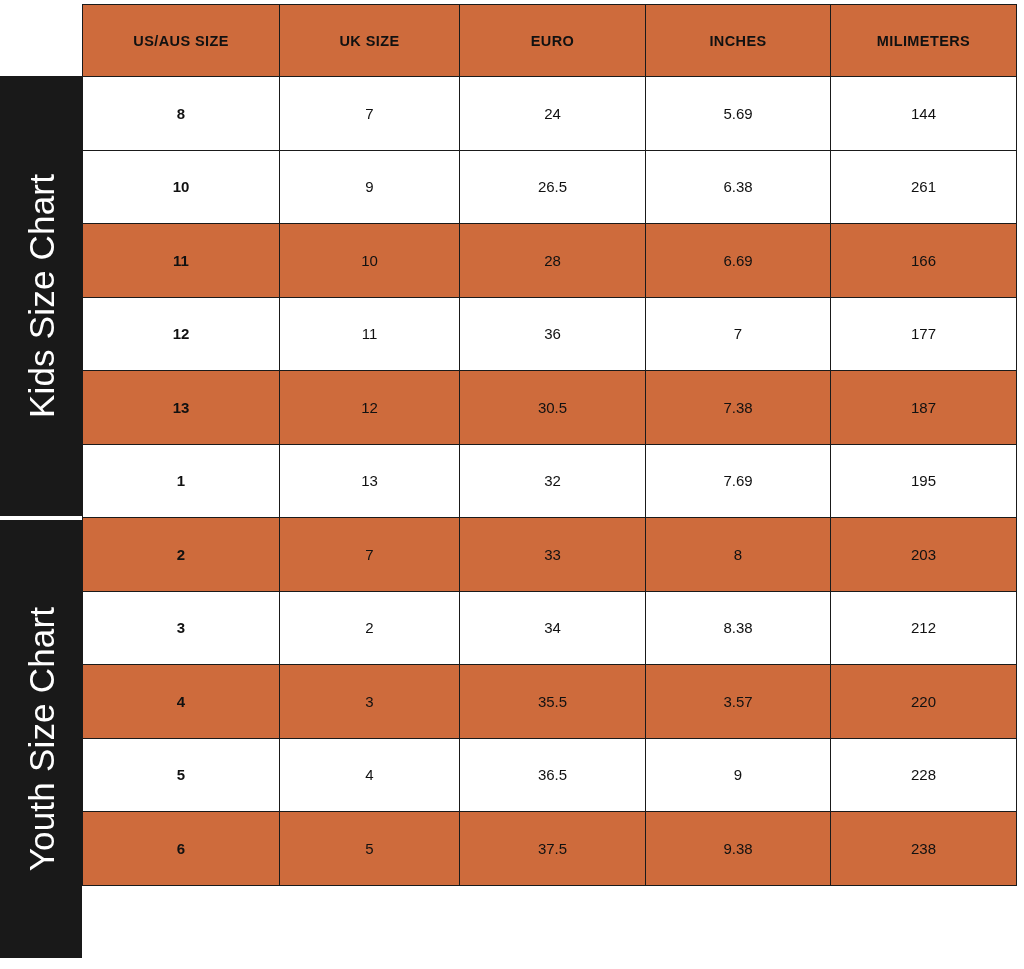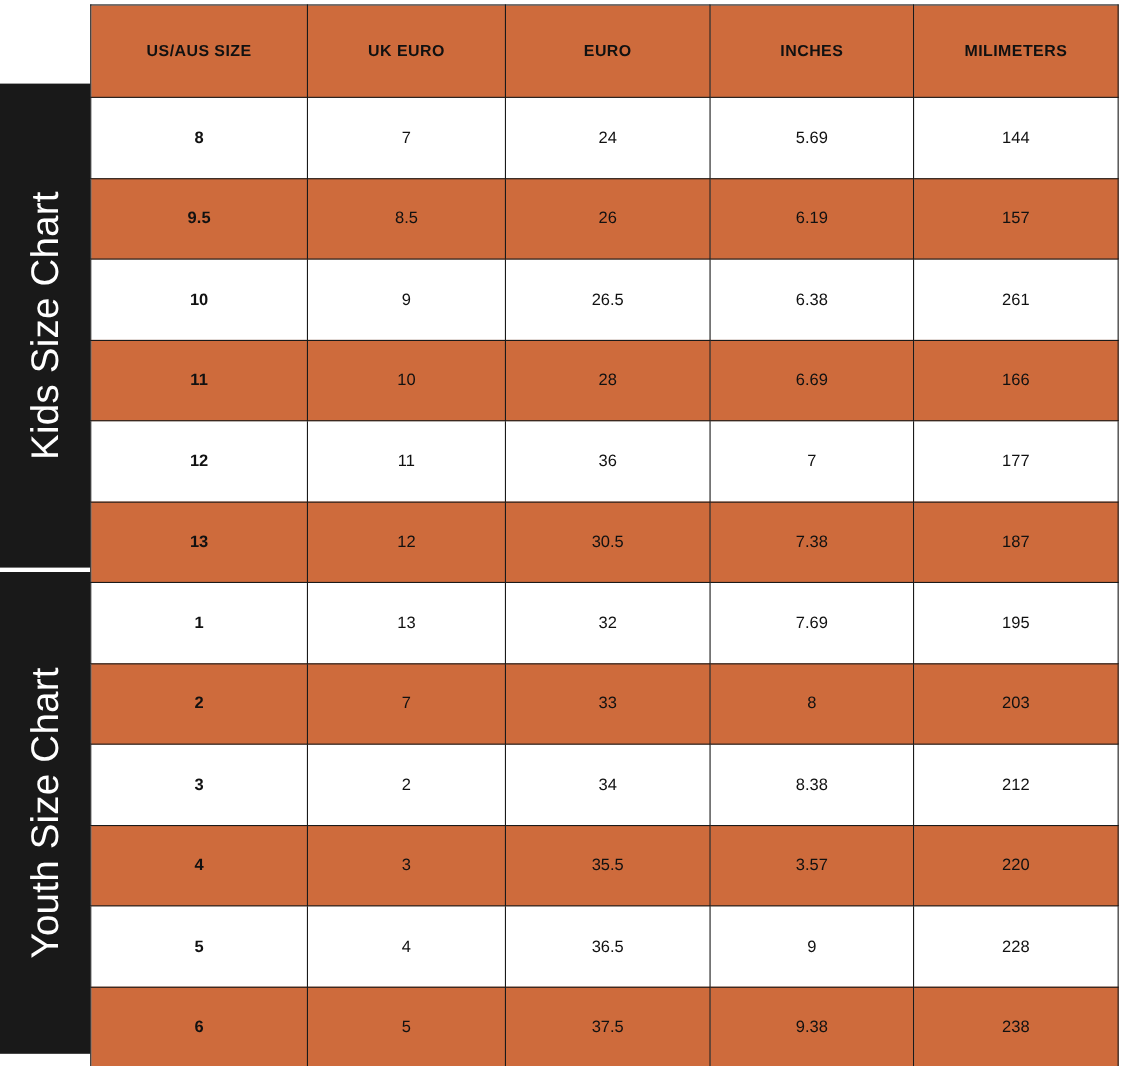--- a/index.html
+++ b/index.html
@@ -65,21 +65,21 @@
   #size-table th,
   #size-table td {
     border: 1.5px solid #1a1a1a;
     text-align: center;
     vertical-align: middle;
     padding: 0;
     box-sizing: border-box;
   }
 
   #size-table thead th {
-    height: 84px;
+    height: 72px;
     background: #ce6b3c;
     color: #111111;
     font-size: 14.5px;
     font-weight: bold;
     letter-spacing: 0.4px;
   }
 
   #size-table tbody td {
     height: 73.5px;
     font-size: 15px;
@@ -110,41 +110,34 @@
     <colgroup>
       <col class="c0">
         <col class="c1">
         <col class="c2">
         <col class="c3">
         <col class="c4">
     </colgroup>
     <thead>
       <tr>
         <th>US/AUS SIZE</th>
-        <th>UK EURO</th>
+        <th>UK SIZE</th>
         <th>EURO</th>
         <th>INCHES</th>
         <th>MILIMETERS</th>
       </tr>
     </thead>
     <tbody id="table-body">
         <tr class="row-plain">
           <td class="col-first">8</td>
           <td>7</td>
           <td>24</td>
           <td>5.69</td>
           <td>144</td>
         </tr>
-        <tr class="row-shaded">
-          <td class="col-first">9.5</td>
-          <td>8.5</td>
-          <td>26</td>
-          <td>6.19</td>
-          <td>157</td>
-        </tr>
         <tr class="row-plain">
           <td class="col-first">10</td>
           <td>9</td>
           <td>26.5</td>
           <td>6.38</td>
           <td>261</td>
         </tr>
         <tr class="row-shaded">
           <td class="col-first">11</td>
           <td>10</td>

